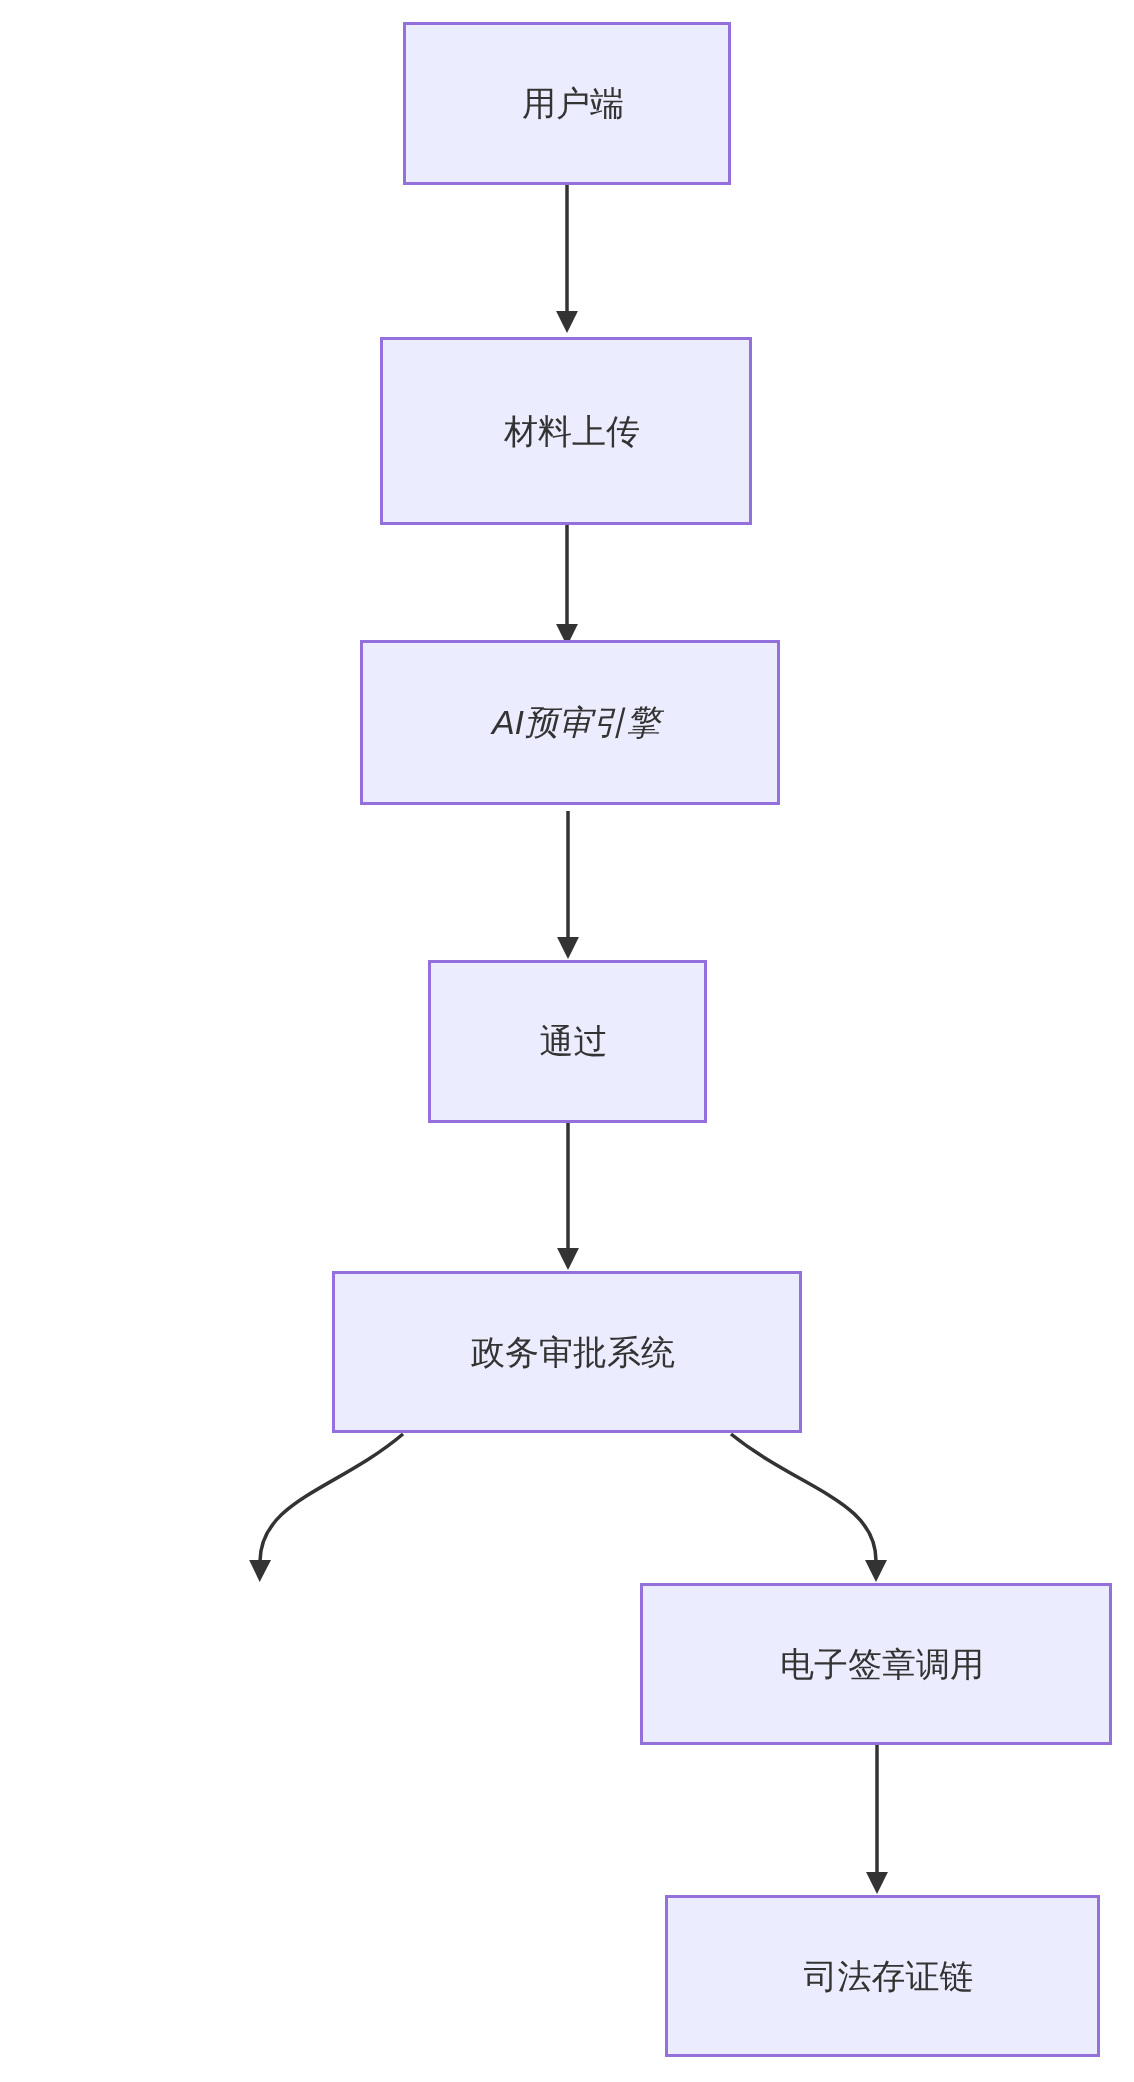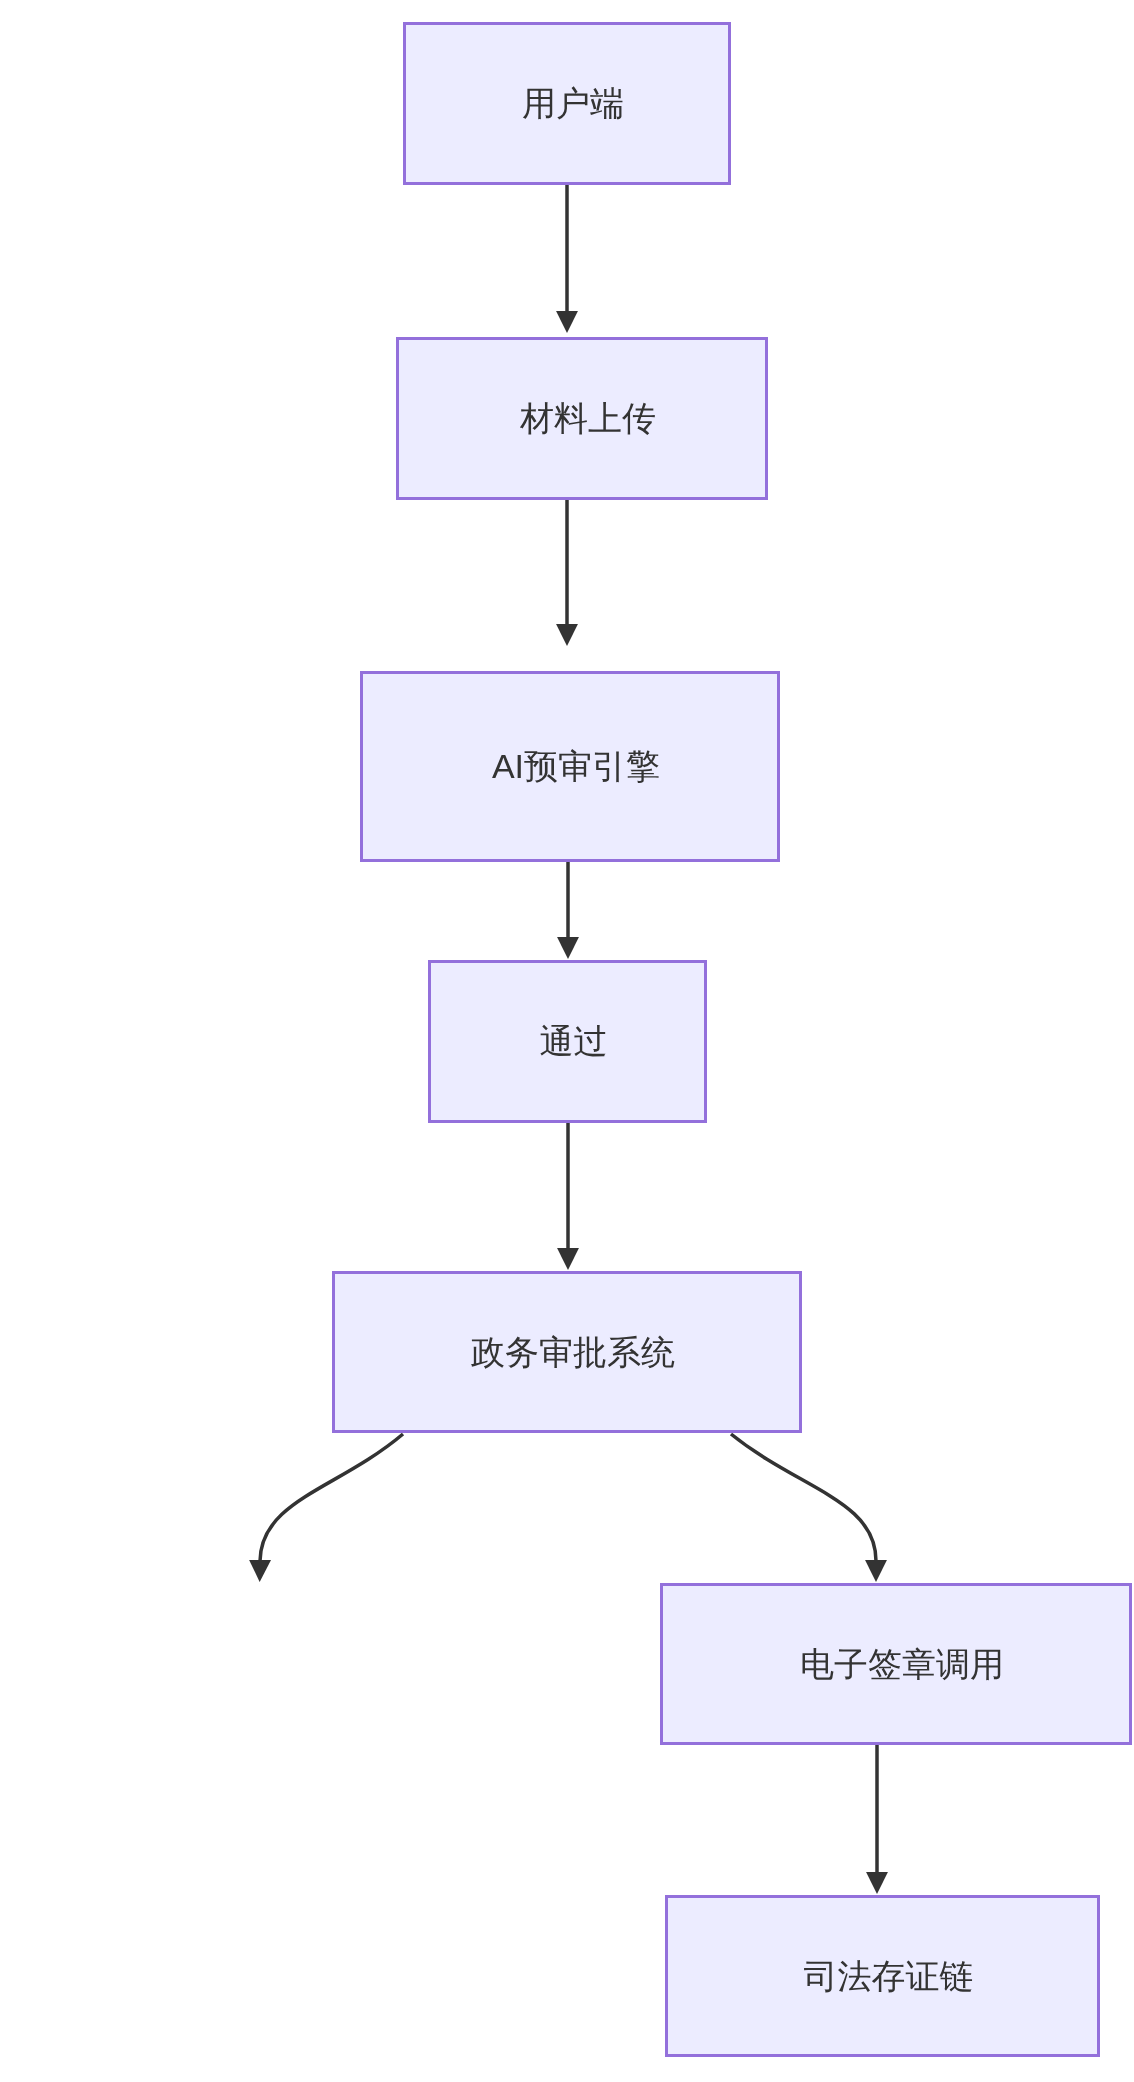--- a/index.html
+++ b/index.html
@@ -70,38 +70,38 @@
     <path class="edge" marker-end="url(#arrow)" d="M568,1123 L568,1249"></path>
     <path class="edge" marker-end="url(#arrow)" d="M403,1434 C338,1489 261,1500 260,1561"></path>
     <path class="edge" marker-end="url(#arrow)" d="M731,1434 C799,1489 876,1500 876,1561"></path>
     <path class="edge" marker-end="url(#arrow)" d="M877,1745 L877,1873"></path>
   </svg>
 
   <div class="node" style="left:403px; top:22px; width:328px; height:163px;">
     <span class="node-label">用户端</span>
   </div>
 
-  <div class="node" style="left:380px; top:337px; width:372px; height:163px;margin-left:16px;">
+  <div class="node" style="left:380px; top:337px; width:372px; height:188px;">
     <span class="node-label">材料上传</span>
   </div>
 
-  <div class="node" style="left:360px; top:671px; width:420px; height:191px;">
+  <div class="node" style="left:360px; top:640px; width:420px; height:165px;font-style:italic;">
     <span class="node-label">AI预审引擎</span>
   </div>
 
   <div class="node" style="left:428px; top:960px; width:279px; height:163px;align-items:center;">
     <span class="node-label">通过</span>
   </div>
 
   <div class="node" style="left:332px; top:1271px; width:470px; height:162px;justify-content:center;">
     <span class="node-label">政务审批系统</span>
   </div>
 
 
-  <div class="node" style="left:640px; top:1583px; width:472px; height:162px;margin-left:20px;">
+  <div class="node" style="left:640px; top:1583px; width:472px; height:162px;">
     <span class="node-label">电子签章调用</span>
   </div>
 
   <div class="node" style="left:665px; top:1895px; width:435px; height:162px;">
     <span class="node-label">司法存证链</span>
   </div>
 
 </div>
 
 </body></html>

